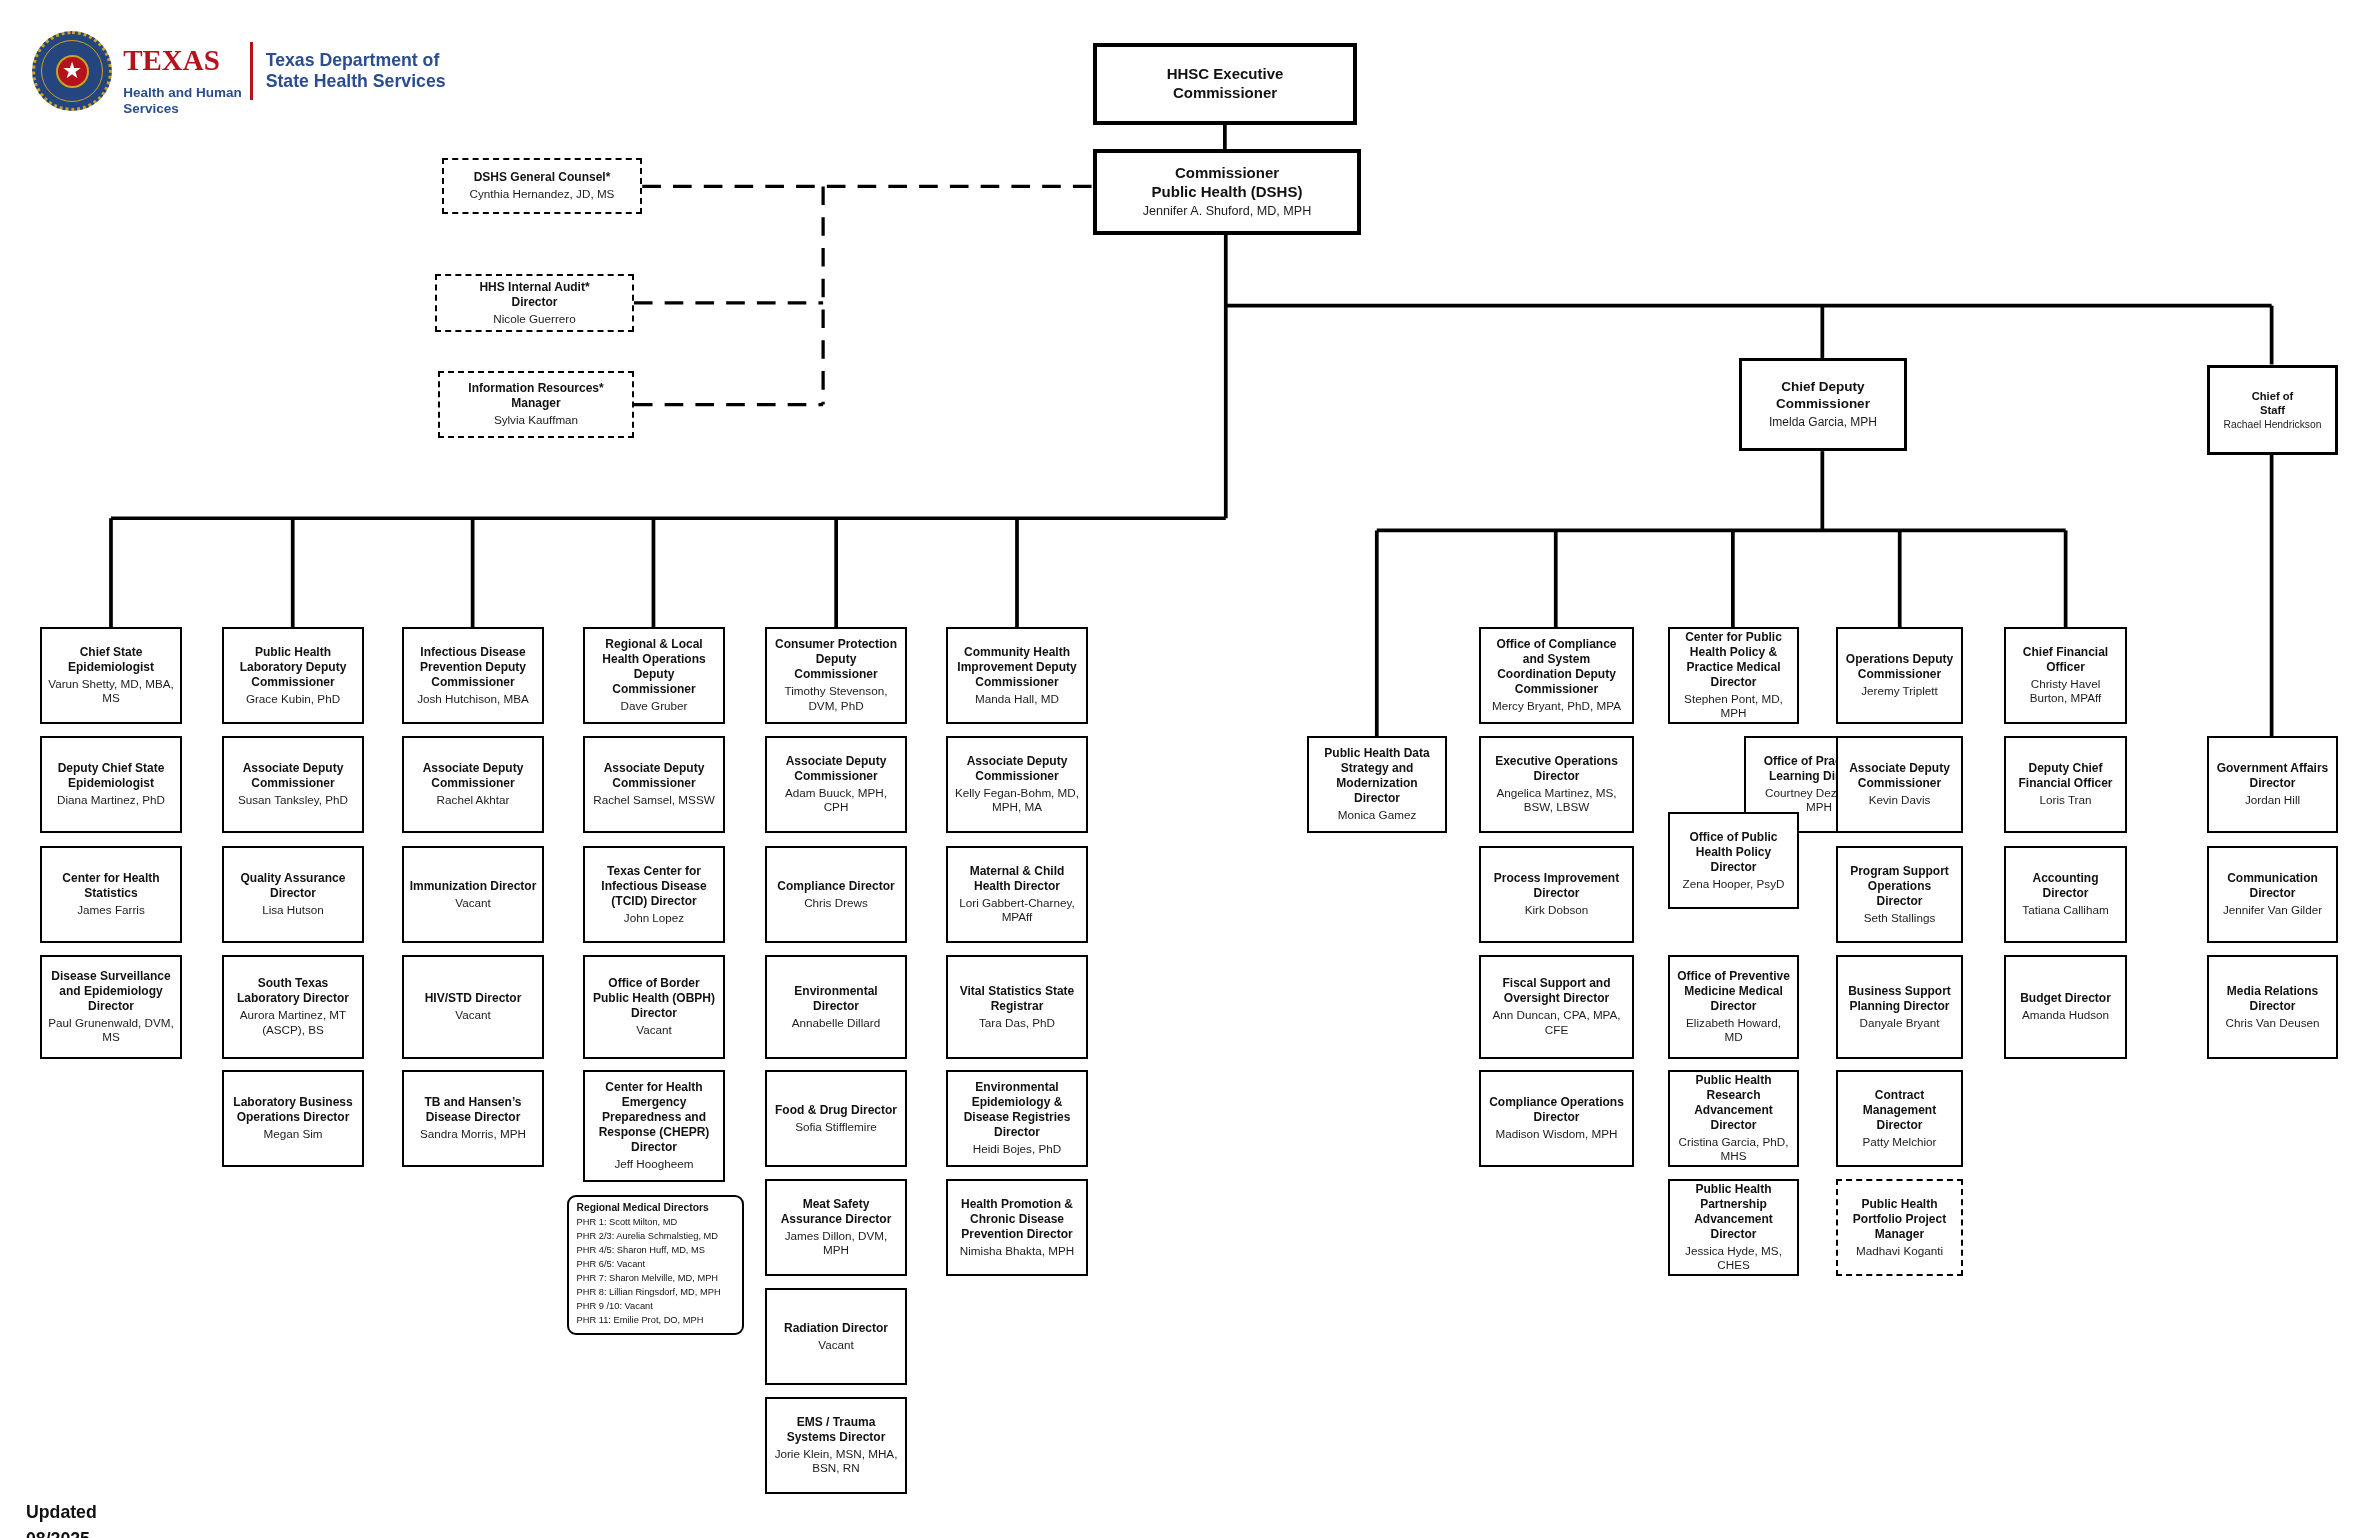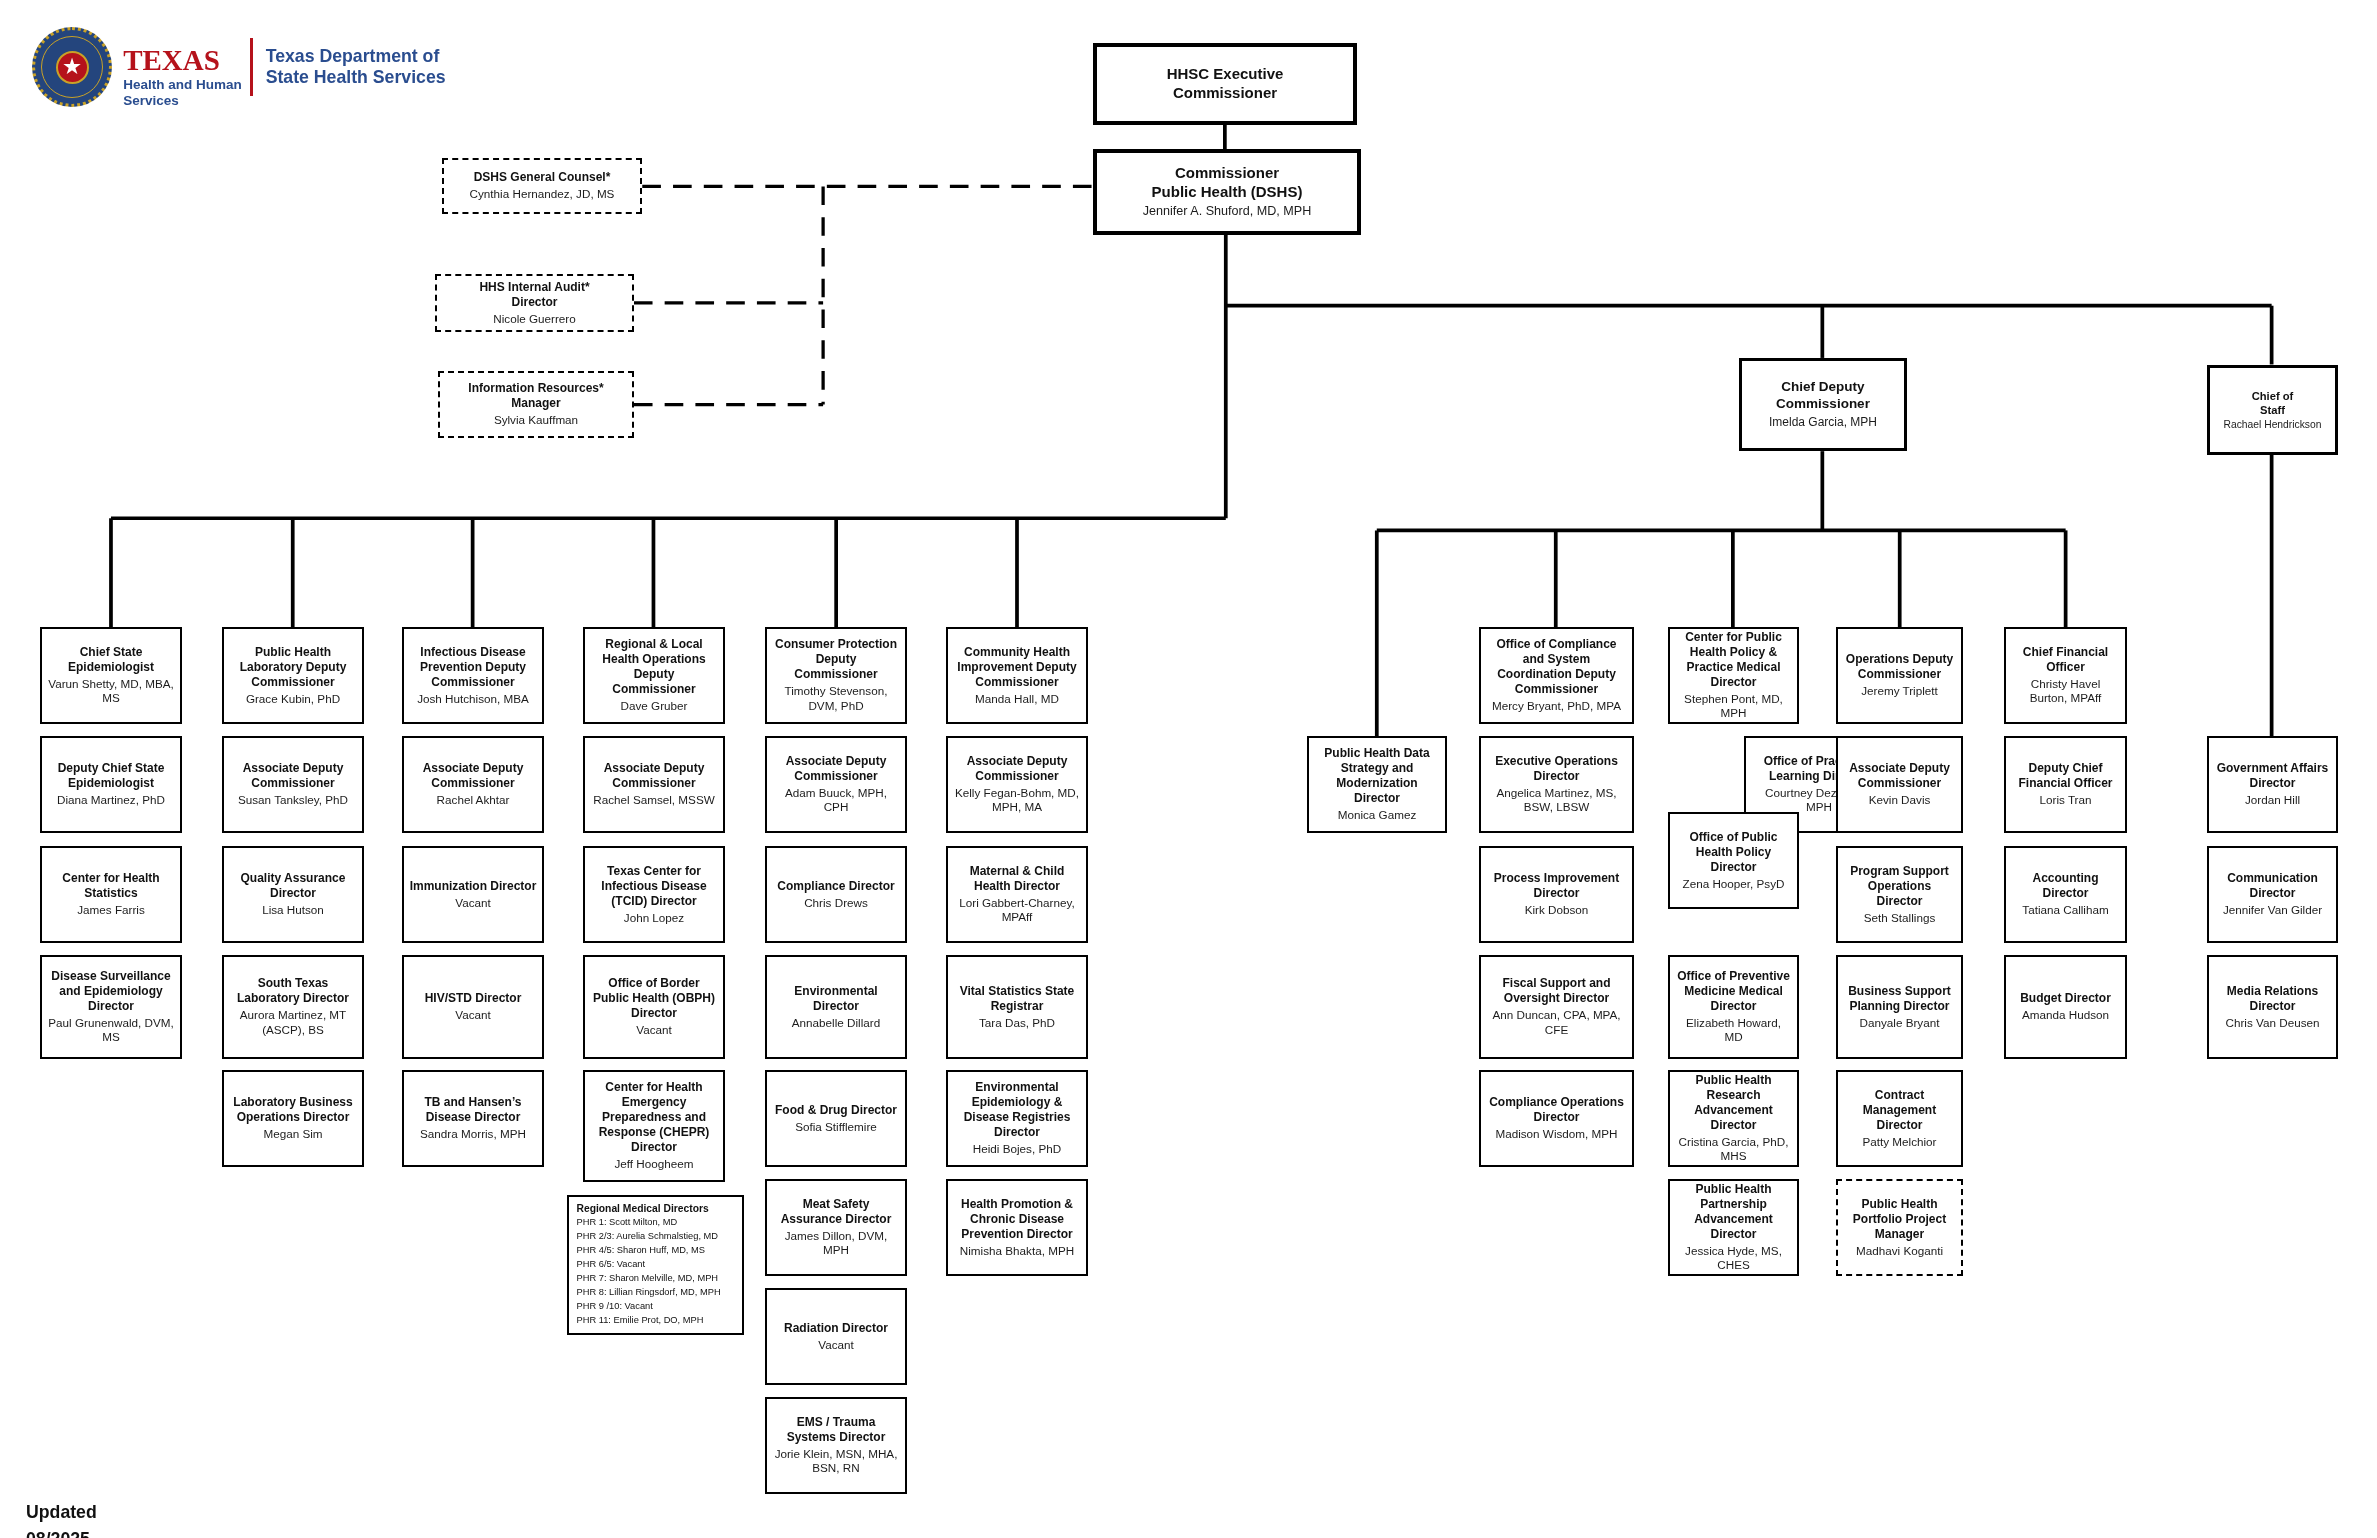--- a/index.html
+++ b/index.html
@@ -12,34 +12,34 @@
   .box .n{font-size:11.7px;line-height:1.25;white-space:pre-line;margin-top:1.9px;color:#1c1c1c;}
   .thick{border-width:4.7px;}
   .mid{border-width:3.7px;}
   .dashed{border-style:dashed;border-width:2.8px;}
   .top-box .t{font-size:15px;}
   .top-box .n{font-size:12.6px;}
   .exec .t{font-size:13.5px;}
   .exec .n{font-size:12px;}
   .small .t{font-size:11.2px;}
   .small .n{font-size:10.3px;}
-  .regional{justify-content:flex-start;align-items:flex-start;text-align:left;padding:5.6px 7.5px;}
+  .regional{justify-content:center;align-items:flex-start;text-align:left;padding:5.6px 7.5px;border-radius:9px;}
   .regional .rt{font-weight:bold;font-size:10.3px;margin-bottom:2.8px;}
   .regional .re{font-size:9.3px;line-height:1.5;white-space:nowrap;}
   
   .logo{position:absolute;left:32px;top:26px;display:flex;align-items:center;}
   .seal{width:80px;height:80px;border-radius:50%;background:#24457d;border:3.7px dotted #c9a227;
         position:relative;box-sizing:border-box;flex:0 0 auto;}
   .seal .ring{position:absolute;inset:5.6px;border-radius:50%;border:1.9px solid #c9a227;}
   .seal .star-circle{position:absolute;inset:20.5px;border-radius:50%;background:#b5121b;
         border:2.8px solid #c9a227;display:flex;align-items:center;justify-content:center;
         color:#fff;font-size:22.4px;line-height:1;}
   .logo-text1{margin-left:11.2px;width:123px;}
   .logo-text1 .texas{font-family:"Liberation Serif",serif;font-weight:bold;font-size:29px;color:#b5121b;line-height:1;margin-top:20px;}
-  .logo-text1 .hhs{font-weight:bold;font-size:13.5px;color:#2a4d8f;line-height:1.15;margin-top:2px;}
+  .logo-text1 .hhs{font-weight:bold;font-size:13.5px;color:#2a4d8f;line-height:1.15;margin-top:10px;}
   .logo-divider{width:2.8px;height:58px;background:#b5121b;margin:0 13px 0 3.7px;}
   .logo-text2{font-weight:bold;font-size:17.7px;color:#2a4d8f;line-height:1.2;width:214px;}
   .footer{position:absolute;left:26px;top:1499px;font-weight:bold;font-size:17.7px;line-height:1.5;}
 </style>
 </head>
 <body>
 
 <div class="canvas">
 
   <svg class="lines" viewBox="0 0 2550 1650">

